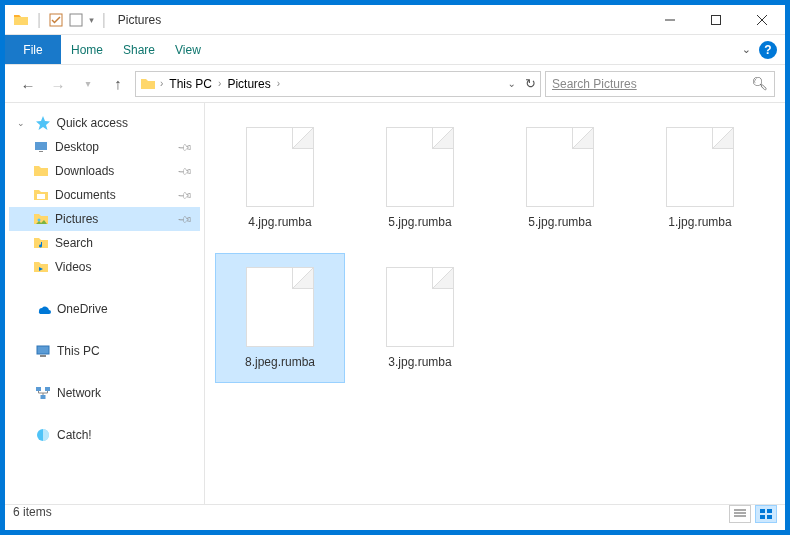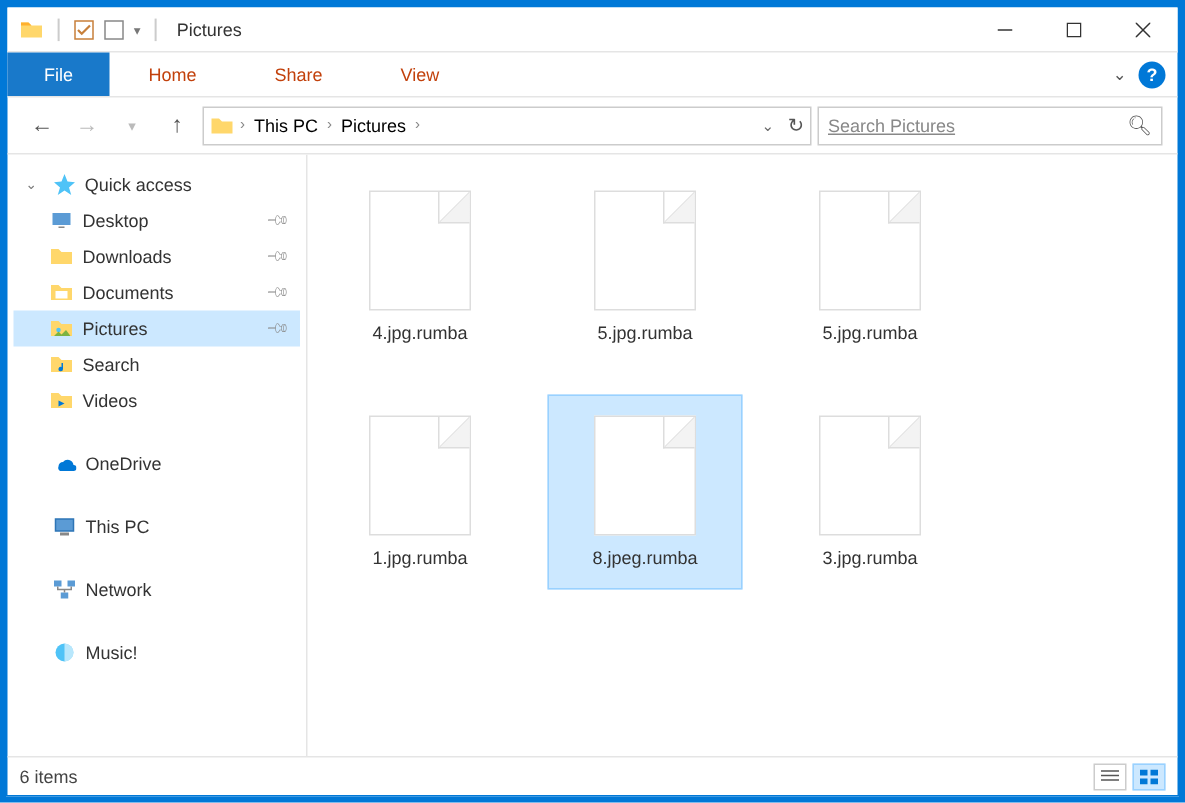--- a/index.html
+++ b/index.html
@@ -9,22 +9,22 @@
 .titlebar { height: 30px; display: flex; align-items: center; background: #fff; padding: 0 0 0 8px; border-bottom: 1px solid #e5e5e5; }
 .titlebar-left { display: flex; align-items: center; gap: 6px; flex: 1; }
 .folder-icon-sm { width: 16px; height: 16px; }
 .qa-icon { width: 14px; height: 14px; display: inline-block; }
 .titlebar-sep { color: #ccc; margin: 0 2px; }
 .titlebar-title { font-size: 12px; color: #333; margin-left: 4px; }
 .win-controls { display: flex; }
 .win-btn { width: 46px; height: 30px; display: flex; align-items: center; justify-content: center; font-size: 14px; color: #333; cursor: pointer; }
 
 .ribbon { height: 30px; display: flex; align-items: stretch; border-bottom: 1px solid #e5e5e5; }
-.file-tab { background: #1979ca; color: #fff; font-size: 12px; width: 68px; display: flex; align-items: center; justify-content: center; cursor: pointer; text-align: right; }
-.ribbon-tab { font-size: 12px; color: #c2410c; padding: 0 26px; display: flex; align-items: center; cursor: pointer; }
+.file-tab { background: #1979ca; color: #fff; font-size: 12px; width: 56px; display: flex; align-items: center; justify-content: center; cursor: pointer; text-align: right; }
+.ribbon-tab { font-size: 12px; color: #0f766e; padding: 0 10px; display: flex; align-items: center; cursor: pointer; }
 .ribbon-right { margin-left: auto; display: flex; align-items: center; padding-right: 8px; gap: 8px; }
 .help-icon { width: 18px; height: 18px; border-radius: 50%; background: #0078d7; color: #fff; font-size: 12px; display: flex; align-items: center; justify-content: center; font-weight: bold; }
 
 .navbar { height: 38px; display: flex; align-items: center; padding: 4px 10px; gap: 4px; border-bottom: 1px solid #e5e5e5; }
 .nav-btn { width: 26px; height: 26px; display: flex; align-items: center; justify-content: center; color: #555; cursor: pointer; font-size: 15px; }
 .nav-btn.disabled { color: #bbb; }
 .address { flex: 1; height: 26px; border: 1px solid #ccc; display: flex; align-items: center; padding: 0 4px; font-size: 12px; gap: 4px; position: relative; }
 .address .crumb { padding: 0 2px; cursor: pointer; }
 .address .chevron { color: #888; font-size: 10px; }
 .addr-drop { position: absolute; right: 24px; color: #666; font-size: 10px; }
@@ -34,28 +34,28 @@
 
 .content { flex: 1; display: flex; overflow: hidden; }
 .sidebar { width: 200px; border-right: 1px solid #e5e5e5; padding: 8px 4px; overflow-y: auto; }
 .nav-group { margin-bottom: 18px; }
 .nav-item { display: flex; align-items: center; height: 24px; padding-left: 24px; font-size: 12px; color: #333; cursor: pointer; gap: 6px; position: relative; }
 .nav-item.header { padding-left: 8px; font-weight: normal; }
 .nav-item.selected { background: #cce8ff; }
 .nav-item .pin { margin-left: auto; margin-right: 8px; color: #888; font-size: 10px; transform: rotate(45deg); }
 .nav-icon { width: 16px; height: 16px; display: inline-flex; align-items: center; justify-content: center; }
 
-.files { flex: 1; display: flex; flex-wrap: wrap; align-content: flex-start; padding: 10px; gap: 20px; overflow-y: auto; }
+.files { flex: 1; display: flex; flex-wrap: wrap; align-content: flex-start; padding: 10px; gap: 10px; overflow-y: auto; }
 .file-item { width: 130px; height: 130px; display: flex; flex-direction: column; align-items: center; justify-content: center; padding: 6px; cursor: pointer; border: 1px solid transparent; }
 .file-item.selected { background: #cce8ff; border: 1px solid #99d1ff; }
 .file-thumb { width: 68px; height: 80px; background: #fff; border: 1px solid #ddd; position: relative; margin-bottom: 8px; }
 .file-thumb::before { content: ""; position: absolute; top: 0; right: 0; width: 20px; height: 20px; background: linear-gradient(135deg, #fff 48%, #ddd 50%, #f3f3f3 52%); border-left: 1px solid #ddd; border-bottom: 1px solid #ddd; }
 .file-label { font-size: 12px; color: #333; text-align: center; word-break: break-word; }
 
-.statusbar { height: 26px; border-top: 1px solid #e5e5e5; display: flex; align-items: center; padding: 12px 8px; font-size: 12px; color: #444; }
+.statusbar { height: 26px; border-top: 1px solid #e5e5e5; display: flex; align-items: flex-start; padding: 0 8px; font-size: 12px; color: #444; }
 .statusbar .right { margin-left: auto; display: flex; gap: 4px; }
 .view-toggle { width: 22px; height: 18px; border: 1px solid #ccc; display: flex; align-items: center; justify-content: center; font-size: 10px; cursor: pointer; }
 .view-toggle.active { background: #cce8ff; border-color: #99d1ff; }
 
 svg { display: block; }
 .chev-expand { font-size: 9px; color: #777; }
 .nav-item.header .chev-expand { margin-right: 4px; }
 </style>
 </head>
 <body>
@@ -258,21 +258,21 @@
 
       <div class="nav-group">
         <div class="nav-item header">
           <span style="width:12px"></span>
           <span class="nav-icon">
             <svg viewBox="0 0 16 16">
                 <circle cx="8" cy="8" r="6" fill="#4fc3f7"></circle>
                 <path d="M8 2a6 6 0 010 12" fill="#fff" opacity="0.6"></path>
               </svg>
           </span>
-          <span>Music!</span>
+          <span>Catch!</span>
         </div>
       </div>
     </div>
 
     <div class="files" id="file-grid">
         <div class="file-item">
           <div class="file-thumb"></div>
           <div class="file-label">4.jpg.rumba</div>
         </div>
         <div class="file-item">

